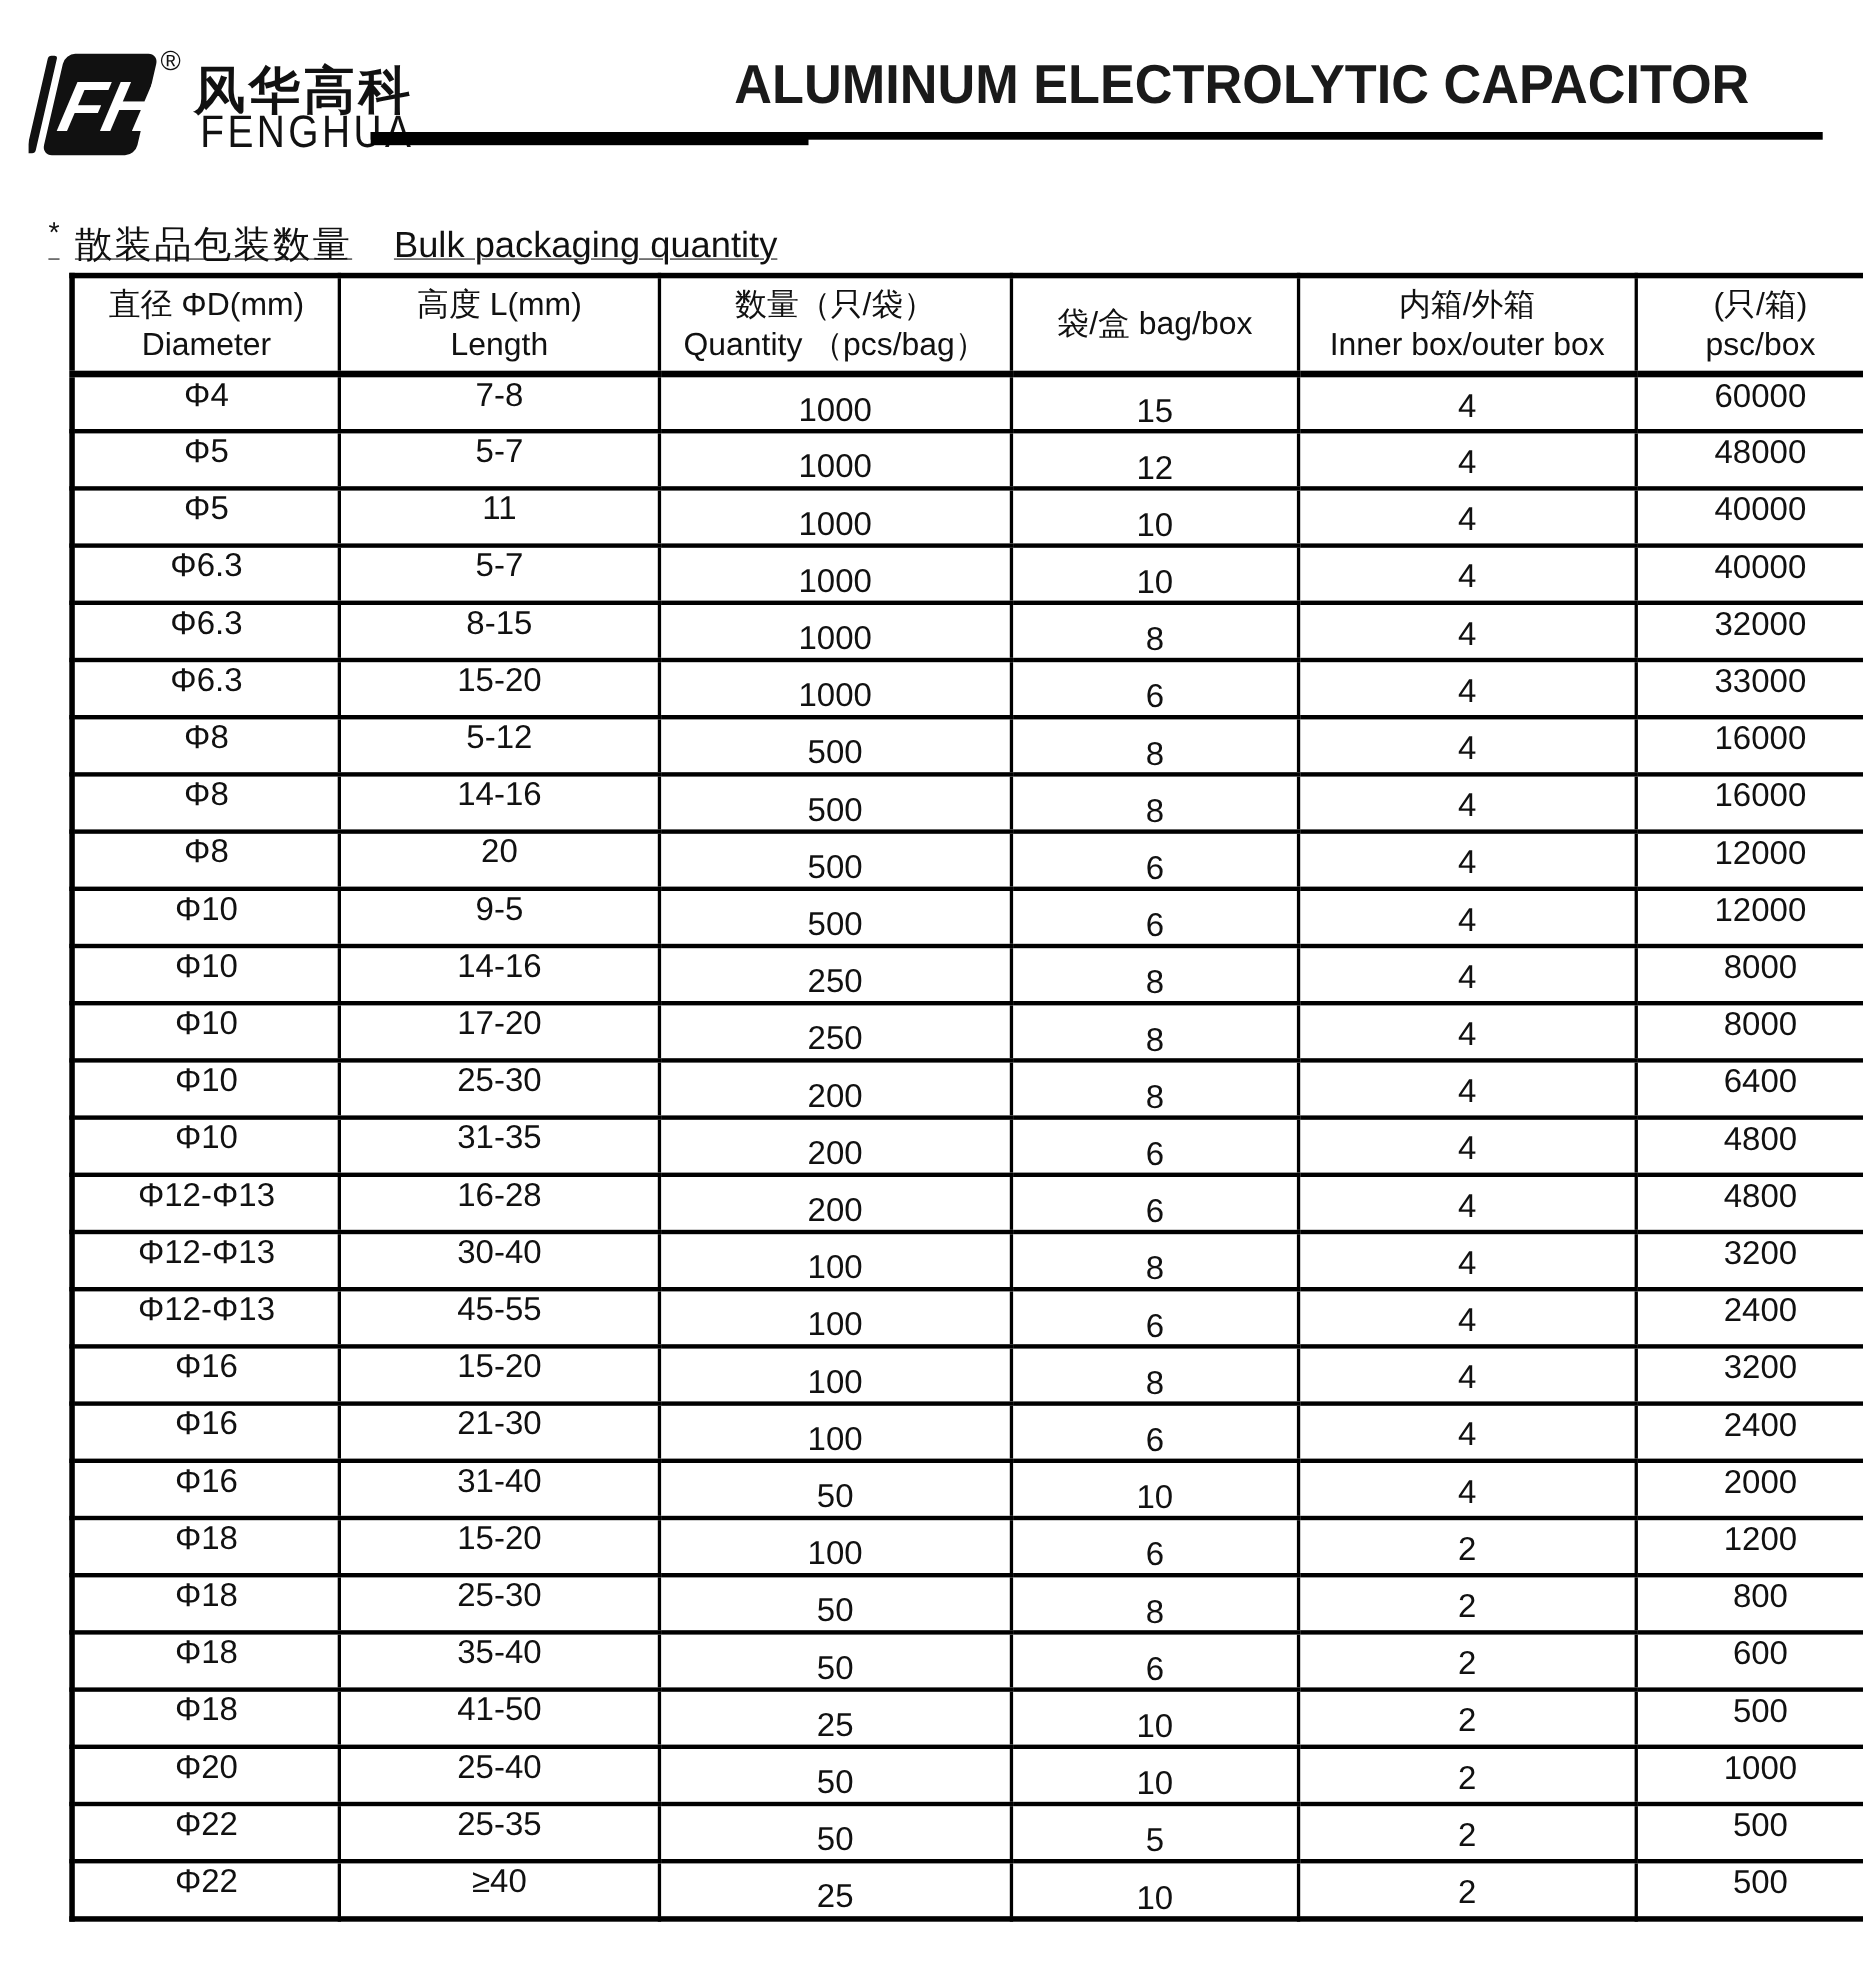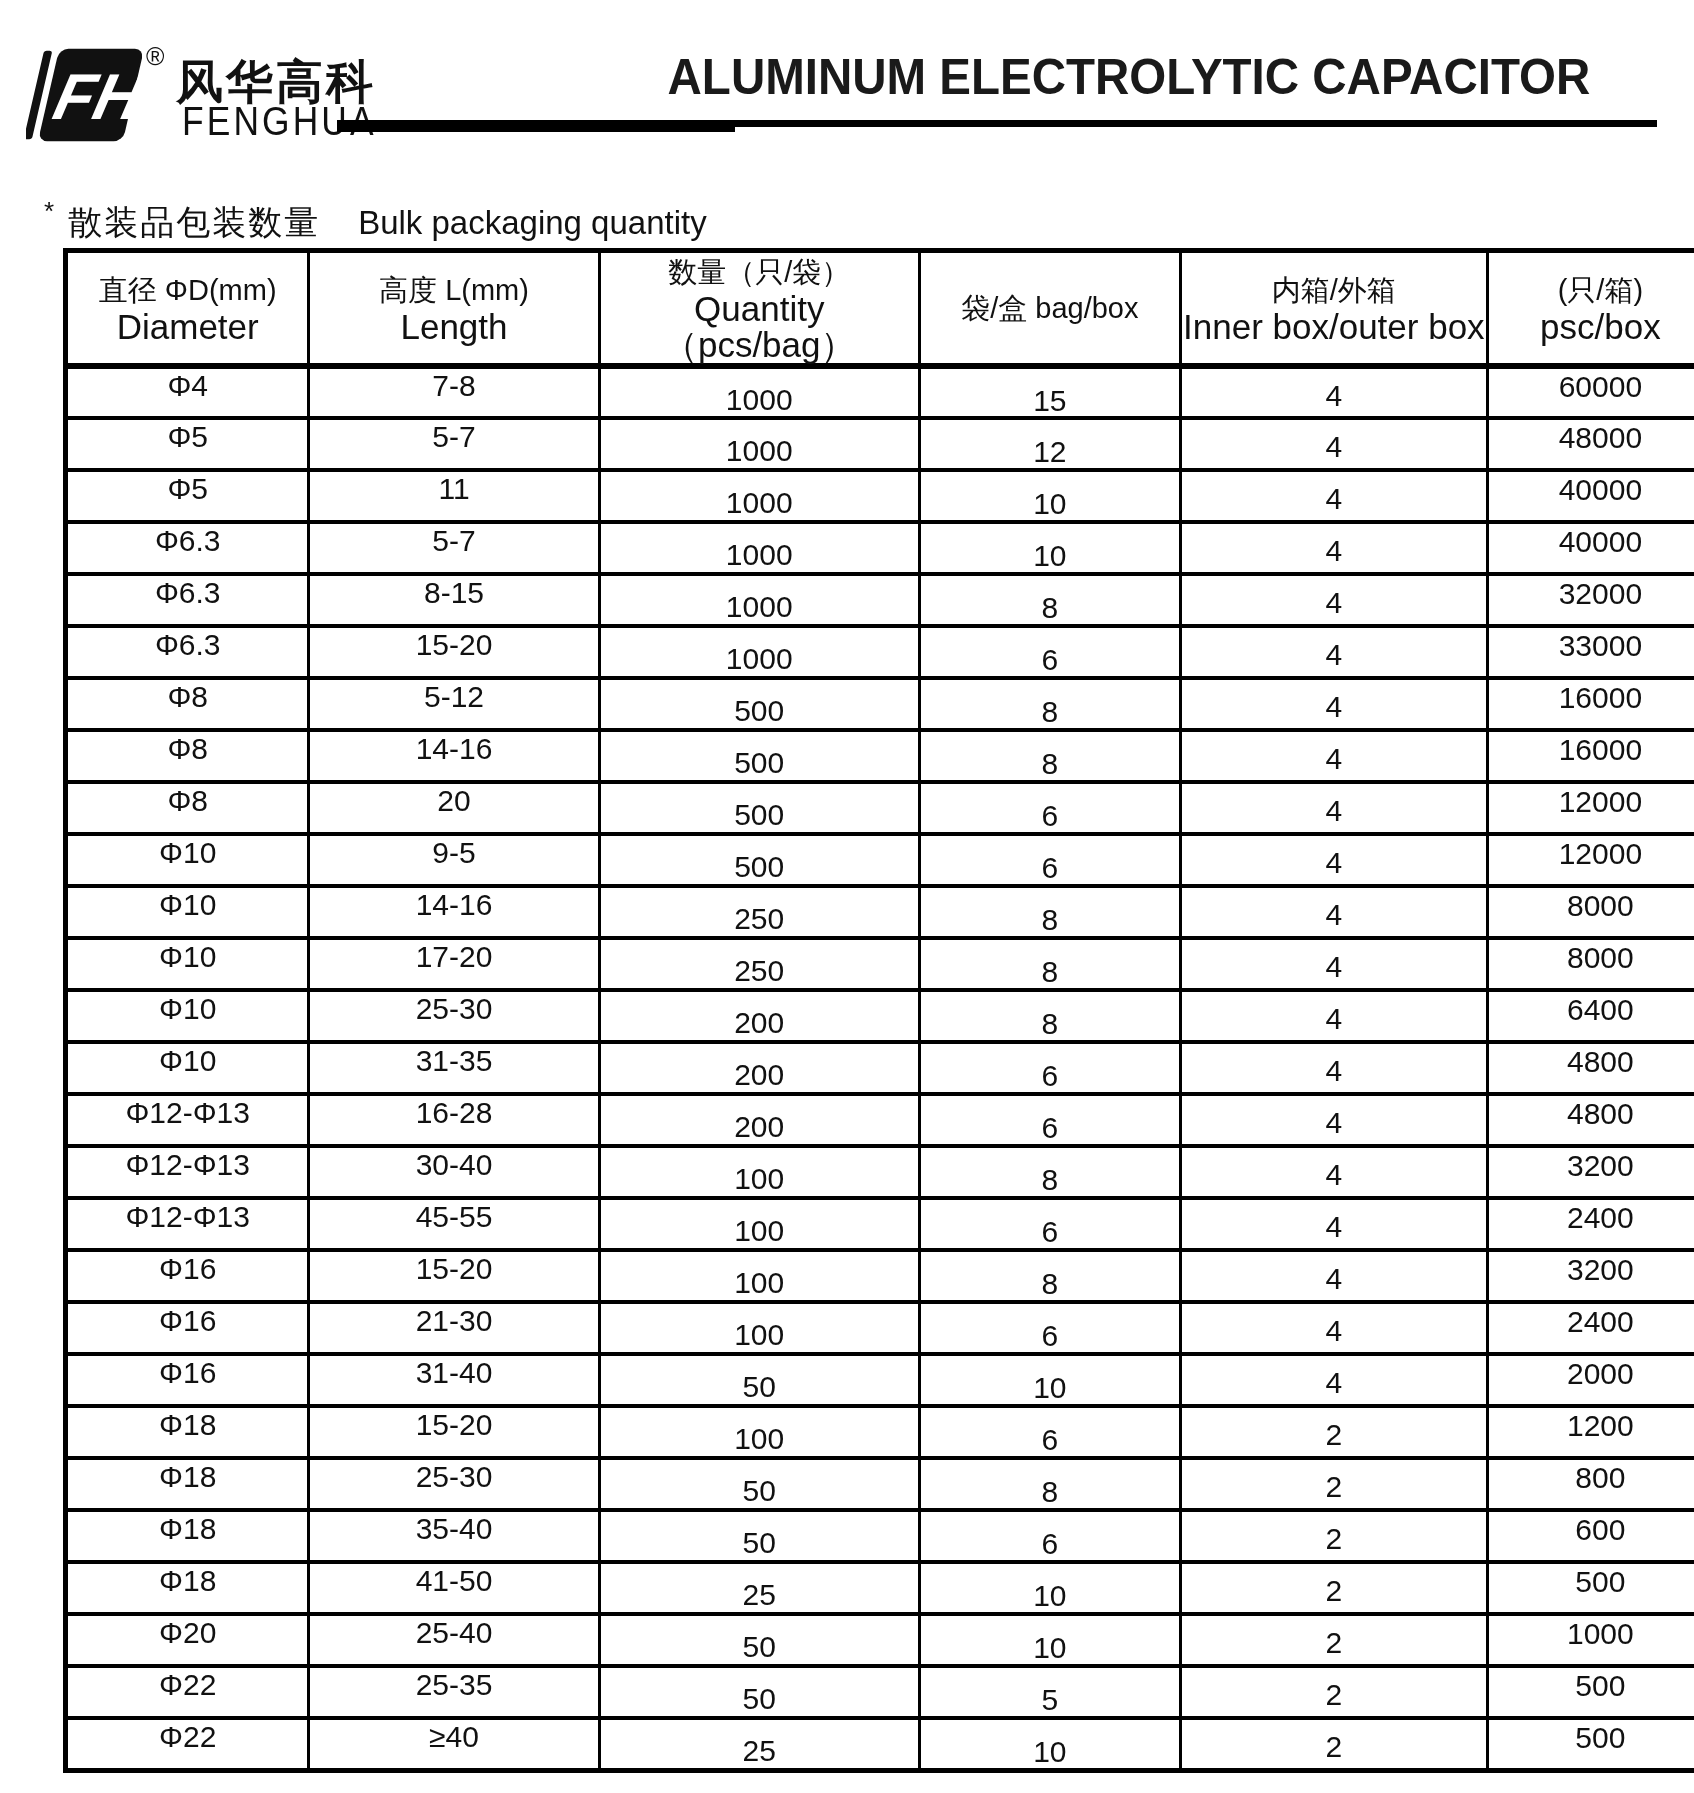--- a/index.html
+++ b/index.html
@@ -19,39 +19,39 @@
 
   
   .page-title{
     top:48px;right:104px;font-size:50px;font-weight:bold;white-space:nowrap;
     transform:scaleX(0.95);transform-origin:right center;color:#1a1a1a;
   }
   .rule-main{left:337px;top:120px;width:1320px;height:7px;background:#000;}
   .rule-left{left:337px;top:120px;width:398px;height:12px;background:#000;}
 
   
-  .section-line{left:44px;top:196px;white-space:nowrap;}
+  .section-line{left:44px;top:196px;white-space:nowrap;text-decoration:underline;}
   .section-line .star{font-size:26px;vertical-align:14px;}
   .section-line .cn{font-size:34px;margin-left:14px;letter-spacing:2px;}
   .section-line .en{font-size:33px;margin-left:38px;}
 
   
   .table-wrap{left:63px;top:248px;}
   table.pack{border-collapse:collapse;table-layout:fixed;width:1654px;background:#fff;}
   table.pack{border:5px solid #000;}
   table.pack th,table.pack td{
     border:3px solid #000;border-top-width:4px;border-bottom-width:4px;
     text-align:center;vertical-align:middle;padding:0;
   }
   table.pack thead th{border-bottom-width:6px;height:84px;font-weight:normal;}
   table.pack tbody tr{height:52px;}
   table.pack tbody td{font-size:30px;}
 
   .hline1{font-size:29px;line-height:38px;}
-  .hline2{font-size:35px;line-height:36px;}
+  .hline2{font-size:29px;line-height:36px;}
   .hline2:empty{display:none;}
 
   .cv{display:inline-block;}
   .c0{transform:translateY(-7px);}
   .c1{transform:translateY(-7px);}
   .c2{transform:translateY(7px);}
   .c3{transform:translateY(8px);}
   .c4{transform:translateY(3px);}
   .c5{transform:translateY(-6px);}
 </style>

